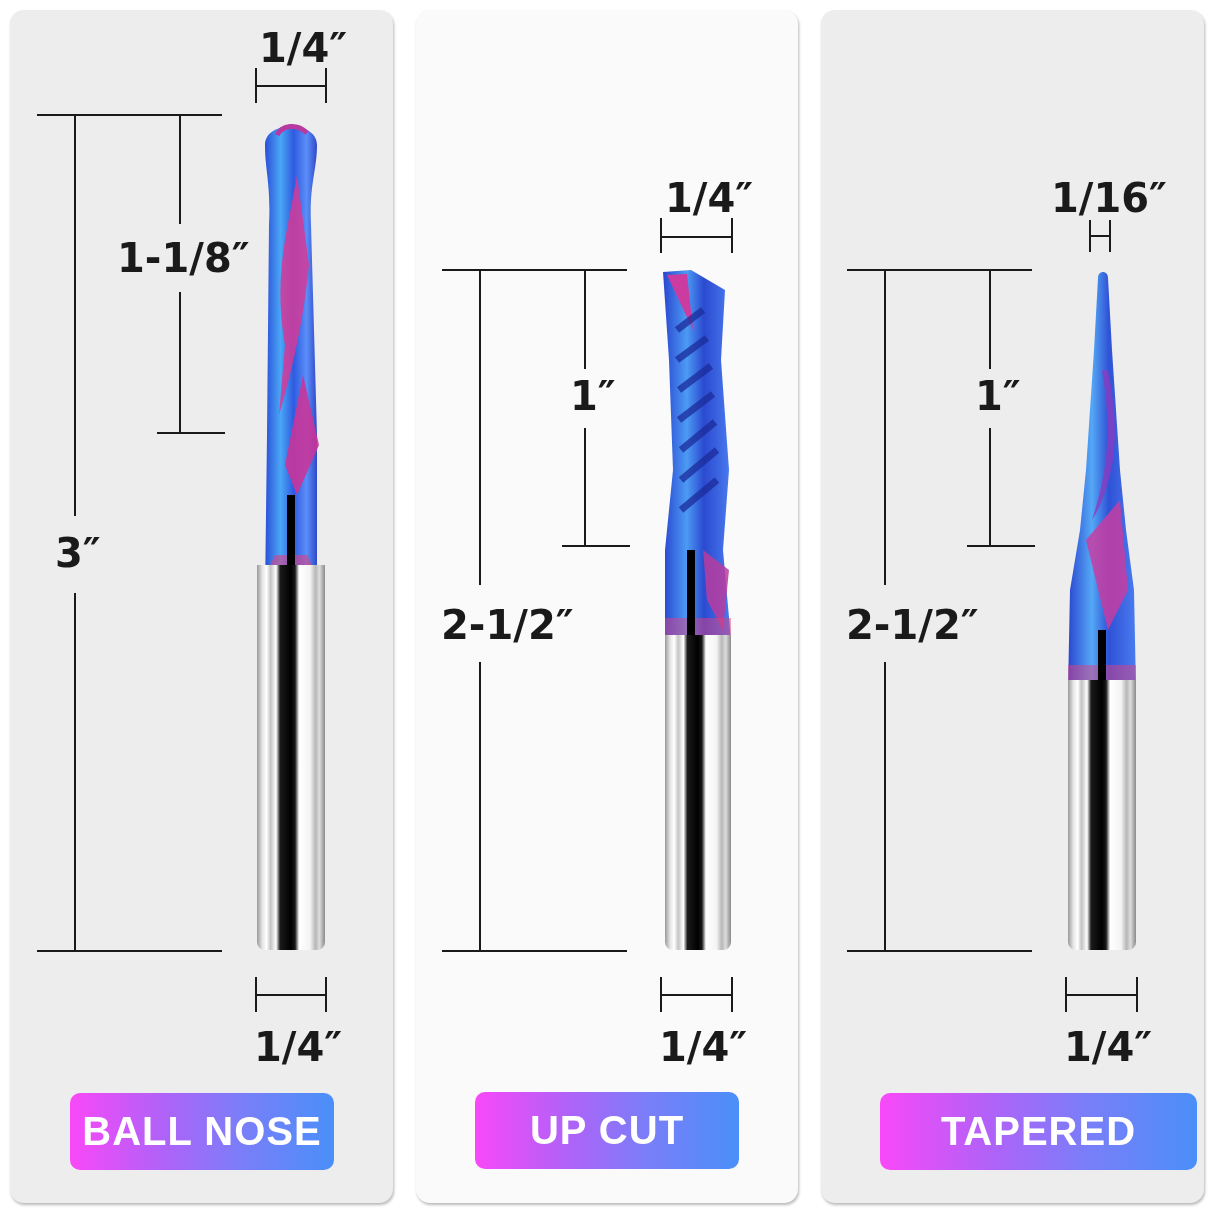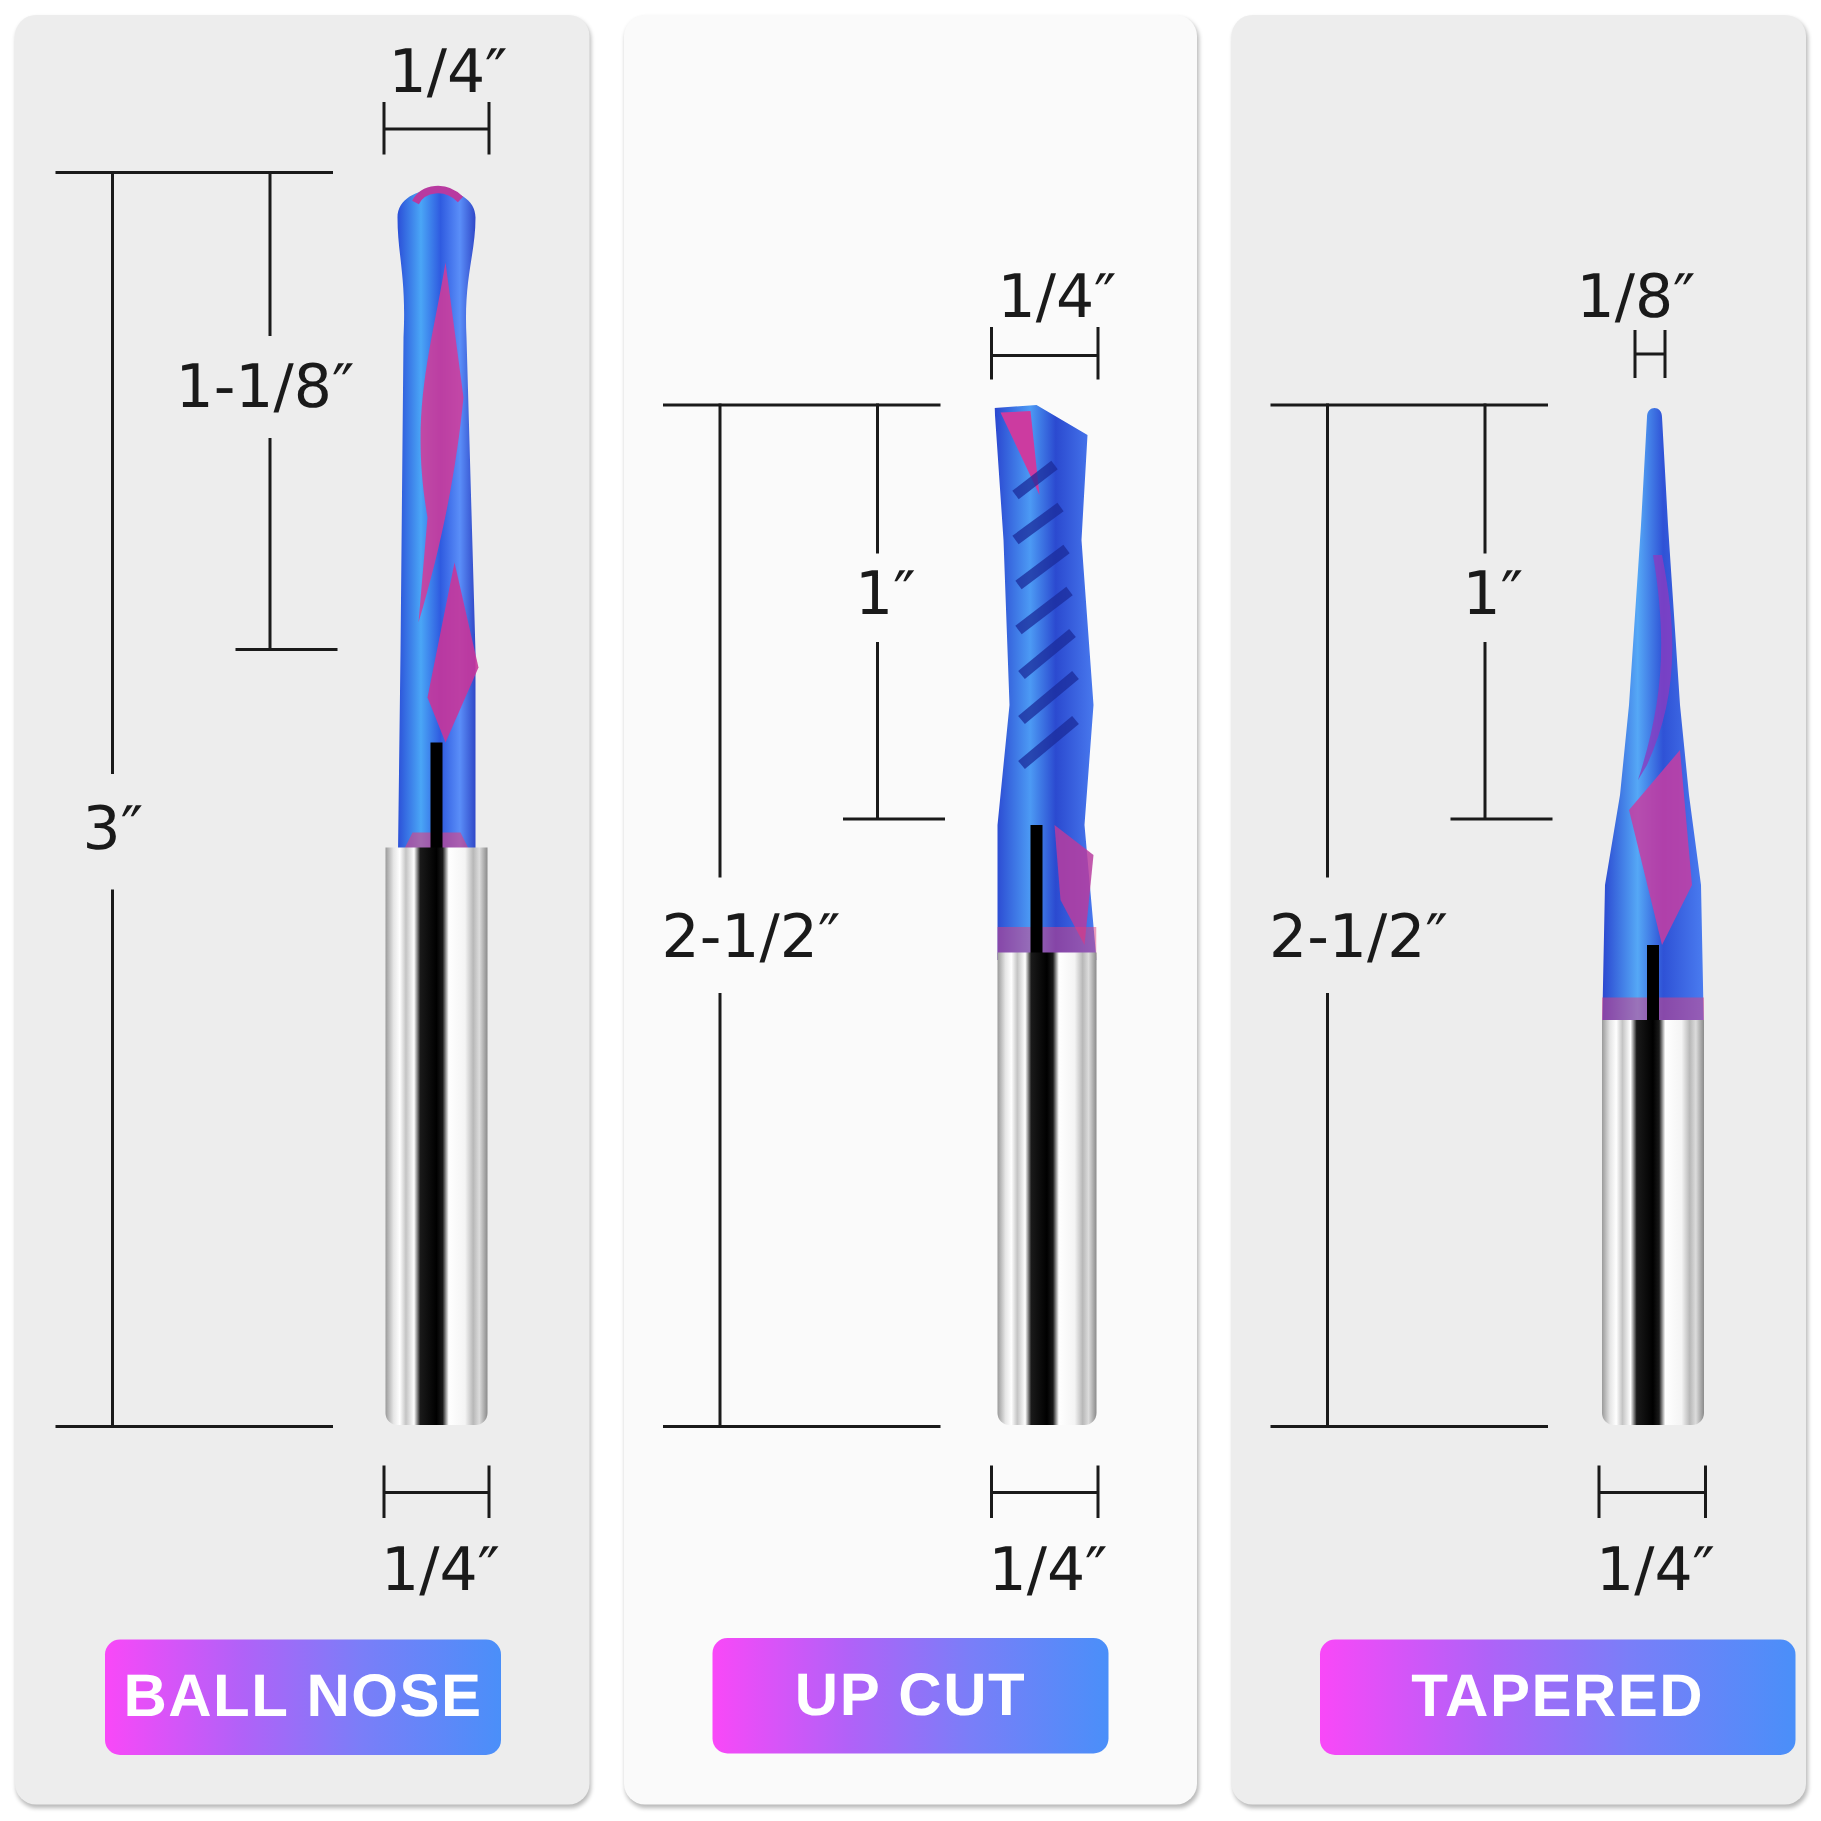--- a/index.html
+++ b/index.html
@@ -1,21 +1,21 @@
 <!DOCTYPE html>
 <html><head>
   <meta charset="utf-8">
   <style>
     * { box-sizing: border-box; margin: 0; padding: 0; }
     body { width: 1214px; height: 1214px; background: #ffffff; position: relative; overflow: hidden; font-family: "DejaVu Sans", sans-serif; }
     .panel { position: absolute; top: 10px; height: 1193px; border-radius: 14px; box-shadow: 1px 2px 3px rgba(0,0,0,0.28); }
     .panel.gray { background: #ededed; }
     .panel.white { background: #fafafa; }
     .ln { position: absolute; background: #1a1a1a; }
-    .lbl { position: absolute; color: #1a1a1a; font-size: 40px; font-weight: 400; white-space: nowrap; line-height: 1; letter-spacing: 0px; }
+    .lbl { position: absolute; color: #1a1a1a; font-size: 40px; font-weight: 700; white-space: nowrap; line-height: 1; letter-spacing: 0px; }
     .badge { position: absolute; height: 77px; border-radius: 10px;
       background: linear-gradient(90deg, #f948f8 0%, #b062f8 35%, #7a7ef8 65%, #4a8ff9 100%);
       color: #fff; font-family: "Liberation Sans", sans-serif; font-weight: bold; font-size: 40px;
       display: flex; align-items: center; justify-content: center; letter-spacing: 1px; }
     .bit { position: absolute; }
     .shank { position: absolute;
       background: linear-gradient(90deg, #9a9a9a 0%, #e6e6e6 8%, #ffffff 14%, #c4c4c4 20%, #ffffff 28%, #1a1a1a 34%, #000 50%, #1a1a1a 56%, #ffffff 62%, #f4f4f4 78%, #b8b8b8 86%, #dcdcdc 92%, #8a8a8a 100%);
       border-bottom-left-radius: 8px; border-bottom-right-radius: 8px; }
   </style>
 </head>
@@ -116,21 +116,21 @@
 
 <div class="ln" style="left:660px; top:977px; width:2px; height:35px;"></div>
 <div class="ln" style="left:661px; top:994px; width:71px; height:2px;"></div>
 <div class="ln" style="left:731px; top:977px; width:2px; height:35px;"></div>
 <div class="lbl" style="left:659px; top:1027px;">1/4″</div>
 
 <div class="badge" style="left:475px; top:1092px; width:264px;">UP CUT</div>
 
 <div class="panel gray" style="left:821px; width:383px;"></div>
 
-<div class="lbl" style="left:1051px; top:178px;">1/8″</div>
+<div class="lbl" style="left:1051px; top:178px;">1/16″</div>
 <div class="ln" style="left:1089px; top:220px; width:2px; height:32px;"></div>
 <div class="ln" style="left:1090px; top:235px; width:20px; height:2px;"></div>
 <div class="ln" style="left:1109px; top:220px; width:2px; height:32px;"></div>
 
 <div class="ln" style="left:847px; top:269px; width:185px; height:2px;"></div>
 <div class="ln" style="left:884px; top:269px; width:2px; height:316px;"></div>
 <div class="lbl" style="left:846px; top:605px;">2-1/2″</div>
 <div class="ln" style="left:884px; top:662px; width:2px; height:289px;"></div>
 <div class="ln" style="left:989px; top:269px; width:2px; height:100px;"></div>
 <div class="lbl" style="left:975px; top:376px;">1″</div>

